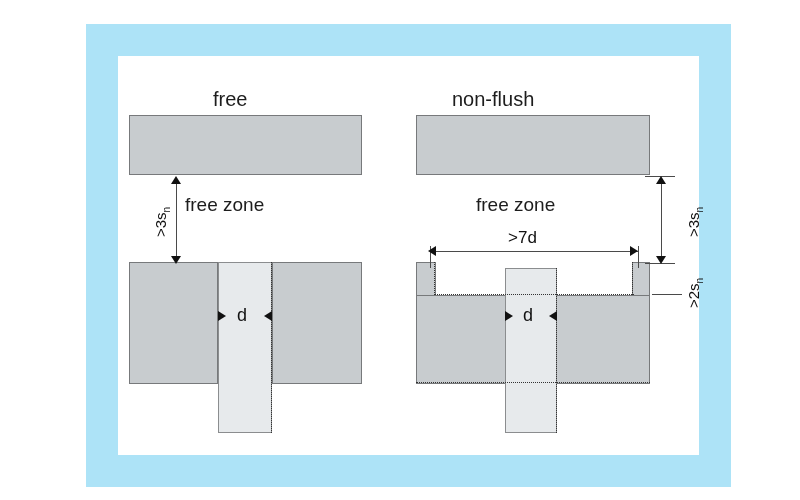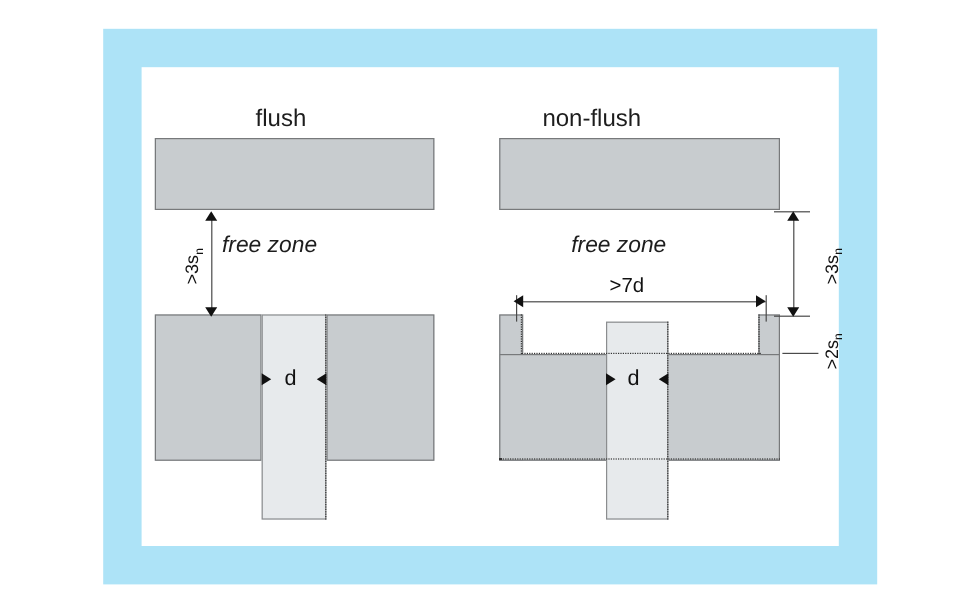--- a/index.html
+++ b/index.html
@@ -24,21 +24,21 @@
   
   .sensor{position:absolute;background:#e7eaec;border:1.5px solid #8b8d8f;
           box-sizing:border-box;z-index:6;}
 
   
   .dotline-v{position:absolute;border-left:1.6px dotted #333;z-index:7;}
   .dotline-h{position:absolute;border-top:1.6px dotted #333;z-index:7;}
 
   
   .title{position:absolute;font-size:20px;color:#1d1d1d;white-space:nowrap;}
-  .freezone{position:absolute;font-size:19px;color:#1d1d1d;white-space:nowrap;font-style:italic;}
+  .freezone{position:absolute;font-size:19px;color:#1d1d1d;white-space:nowrap;}
   .dimtext{position:absolute;font-size:15px;color:#111;white-space:nowrap;}
   .dimtext.rot{transform-origin:0 0;transform:rotate(-90deg);}
   .dimtext sub{font-size:10px;}
 
   
   .vline{position:absolute;width:0;border-left:1.2px solid #4a4a4a;z-index:8;}
   .hline{position:absolute;height:0;border-top:1.2px solid #4a4a4a;z-index:8;}
 
   
   .ar{position:absolute;width:0;height:0;z-index:9;}
@@ -59,21 +59,21 @@
 </head>
 <body>
 
 <div id="stage">
 
   <div class="frame"></div>
   <div class="frame-inner"></div>
 
   <div class="panel">
 
-    <div class="title" style="left:213px;top:88px;">flush</div>
+    <div class="title" style="left:213px;top:88px;">free</div>
 
     <div class="block top" style="left:129px;top:115px;width:233px;height:60px;"></div>
 
     <div class="freezone" style="left:185px;top:194px;">free zone</div>
 
     <div class="vline" style="left:176px;top:178px;height:84px;"></div>
     <div class="ar ar-up" style="left:171px;top:176px;"></div>
     <div class="ar ar-down" style="left:171px;top:256px;"></div>
     <div class="dimtext rot" style="left:152px;top:237px;"><span>&gt;3s</span><sub>n</sub></div>
 

